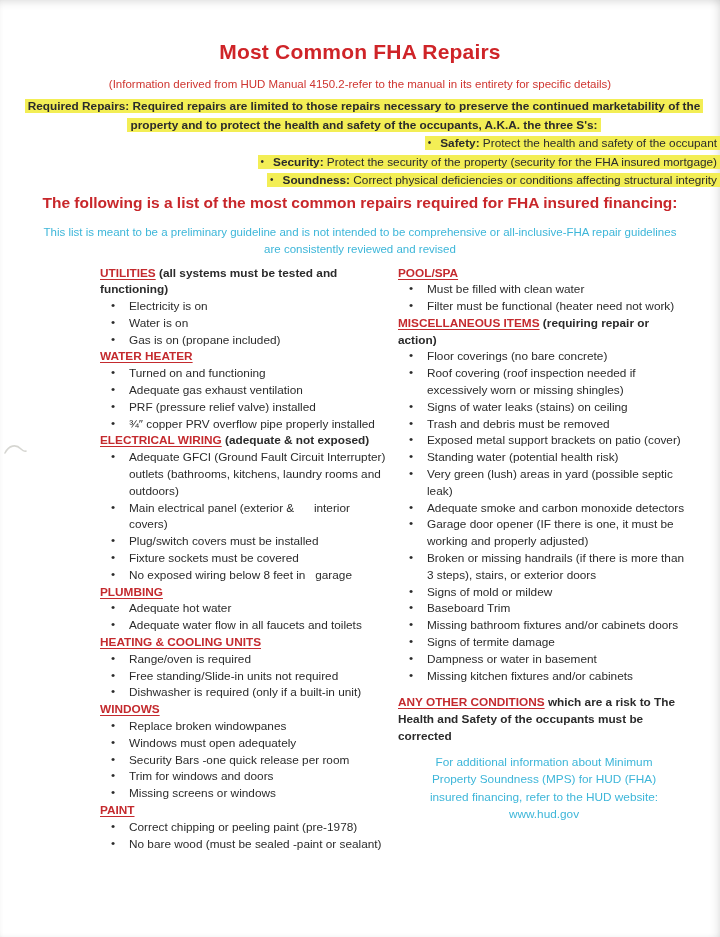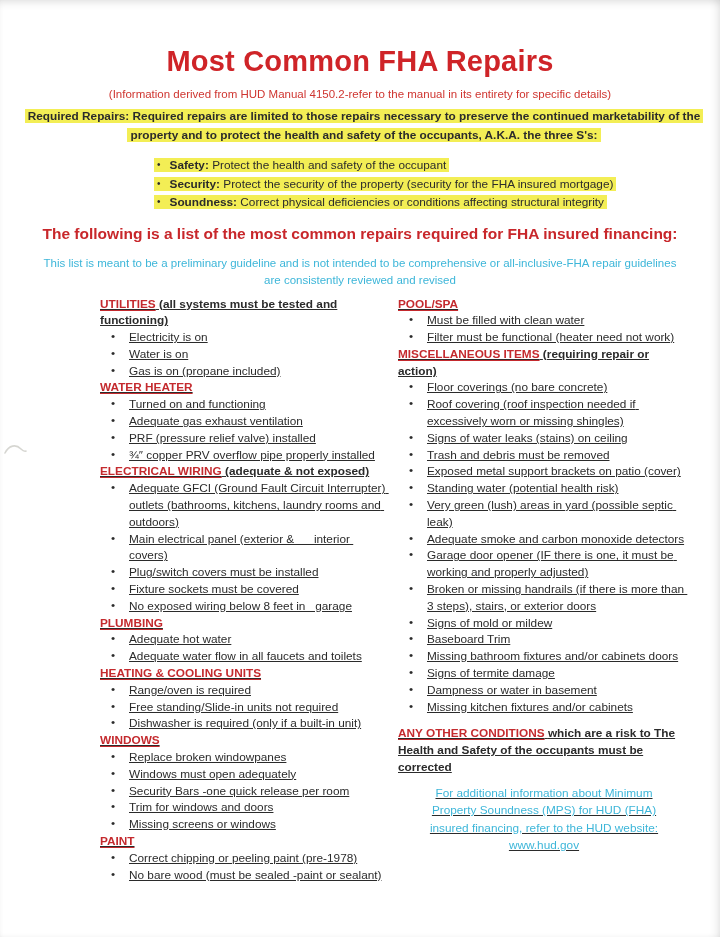--- a/index.html
+++ b/index.html
@@ -15,48 +15,48 @@
     position:absolute;inset:0;
     background:#ffffff;
     box-shadow:
       inset 0 7px 8px -5px rgba(0,0,0,.13),
       inset -9px 0 10px -7px rgba(0,0,0,.11),
       inset 0 -4px 6px -5px rgba(0,0,0,.07),
       inset 3px 0 6px -5px rgba(0,0,0,.05);
   }
   .pen-mark{position:absolute;left:2px;top:440px;opacity:.55;}
   .title{
-    margin-top:46px;text-align:center;
-    color:#cf2428;font-size:29px;font-weight:bold;letter-spacing:.2px;
+    margin-top:36px;text-align:center;
+    color:#cf2428;font-size:21px;font-weight:bold;letter-spacing:.2px;
     line-height:31px;
   }
   .subtitle{
     margin-top:10px;text-align:center;
     color:#cf3530;font-size:11.5px;line-height:14px;
   }
   .intro{margin-top:6px;text-align:center;font-size:11.8px;line-height:18.5px;font-weight:bold;padding-left:8px;}
   .hl{background:#f3ee55;padding:0 3px;}
-  .three-s{margin:12px;padding:0;list-style:none;text-align:left;}
+  .three-s{margin:0;padding:0;list-style:none;text-align:right;}
   .three-s li{margin-left:142px;font-size:11.8px;line-height:17.5px;}
   .three-s .dot{display:inline-block;margin-right:9px;font-size:10px;vertical-align:1px;}
   .three-s .term{font-weight:bold;}
   .three-s .rest{font-weight:normal;}
   .list-heading{
     margin-top:3px;text-align:center;
     color:#c8272b;font-size:15.5px;font-weight:bold;line-height:19px;
   }
   .guideline-note{
     margin-top:12px;text-align:center;
     color:#3db6d9;font-size:11.5px;line-height:17px;
   }
   .columns{
     display:flex;margin-top:7px;
     padding-left:100px;padding-right:30px;gap:12px;
   }
-  .col{flex:1;min-width:0;text-decoration:underline;}
+  .col{flex:1;min-width:0;}
   .col-left{max-width:286px;}
   .sec-head{font-size:11.8px;line-height:16.8px;font-weight:bold;}
   .sec-title{color:#c42a2e;text-decoration:underline;text-decoration-color:#c42a2e;text-underline-offset:2px;}
   .sec-suffix{color:#2b2b2b;}
   .blist{margin:0;padding:0;list-style:none;}
   .bitem{
     position:relative;padding-left:29px;
     font-size:11.8px;line-height:16.8px;
     white-space:pre-wrap;
   }

